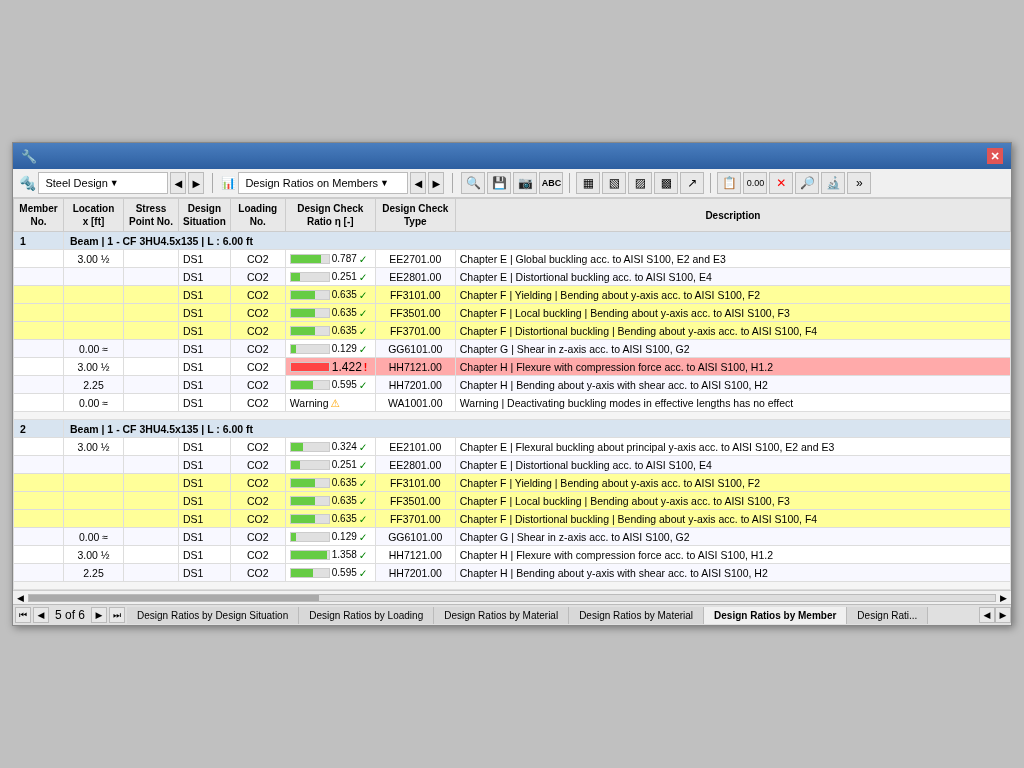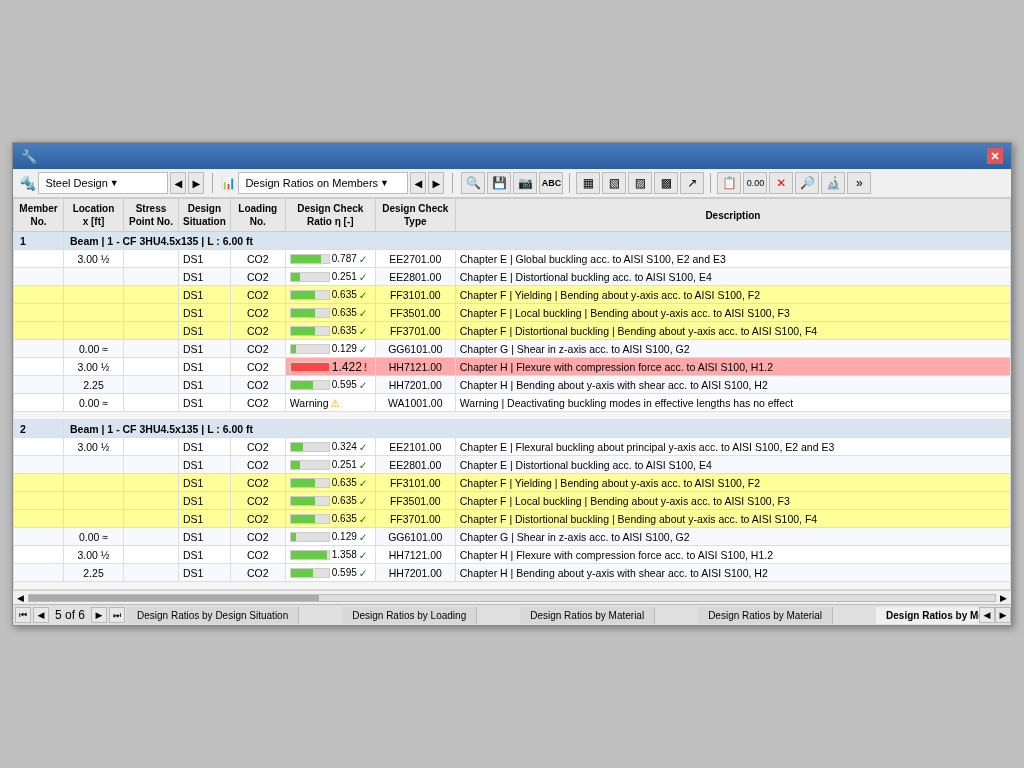--- a/index.html
+++ b/index.html
@@ -444,21 +444,21 @@
   </div>
 
   <div style="display:flex; align-items:center; background:#e0e0e0; border-top:1px solid #bbb; overflow:hidden;">
     <div class="nav-controls">
       <button class="nav-ctrl">⏮</button>
       <button class="nav-ctrl">◀</button>
       <span style="font-size:12px; padding:0 4px;">5 of 6</span>
       <button class="nav-ctrl">▶</button>
       <button class="nav-ctrl">⏭</button>
     </div>
-    <div style="display:flex; flex:1; overflow:hidden;gap:43px;">
+    <div style="display:flex; flex:1; overflow:hidden;">
       <div class="tab">Design Ratios by Design Situation</div>
       <div class="tab">Design Ratios by Loading</div>
       <div class="tab">Design Ratios by Material</div>
       <div class="tab">Design Ratios by Material</div>
       <div class="tab active">Design Ratios by Member</div>
       <div class="tab">Design Rati...</div>
     </div>
     <button class="nav-ctrl">◀</button>
     <button class="nav-ctrl">▶</button>
   </div>

